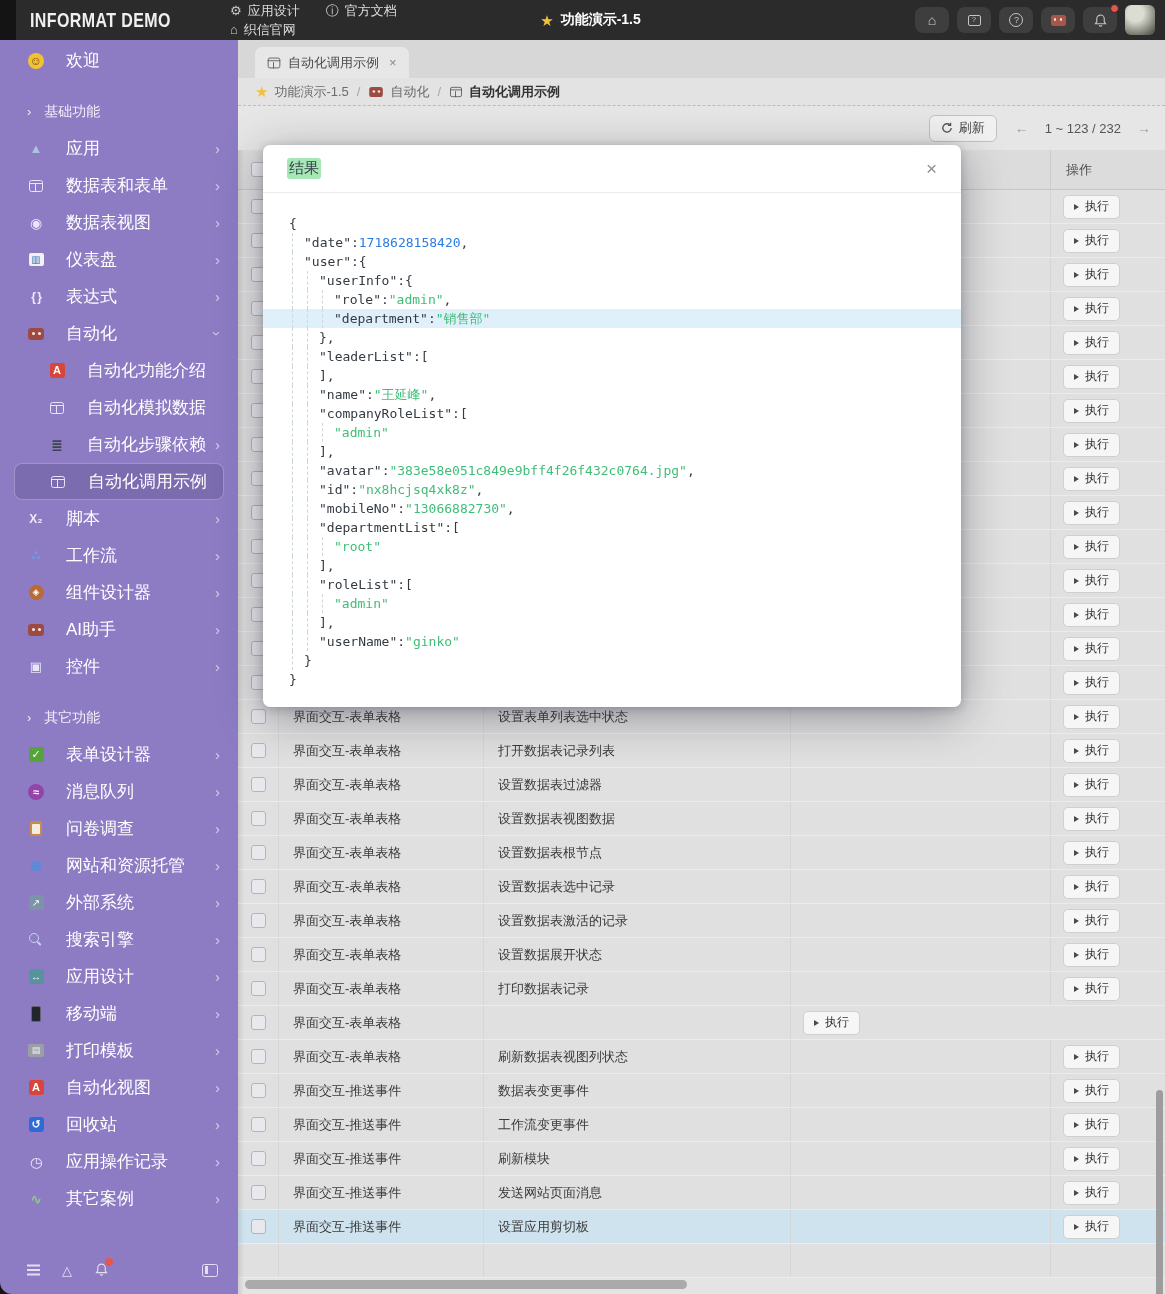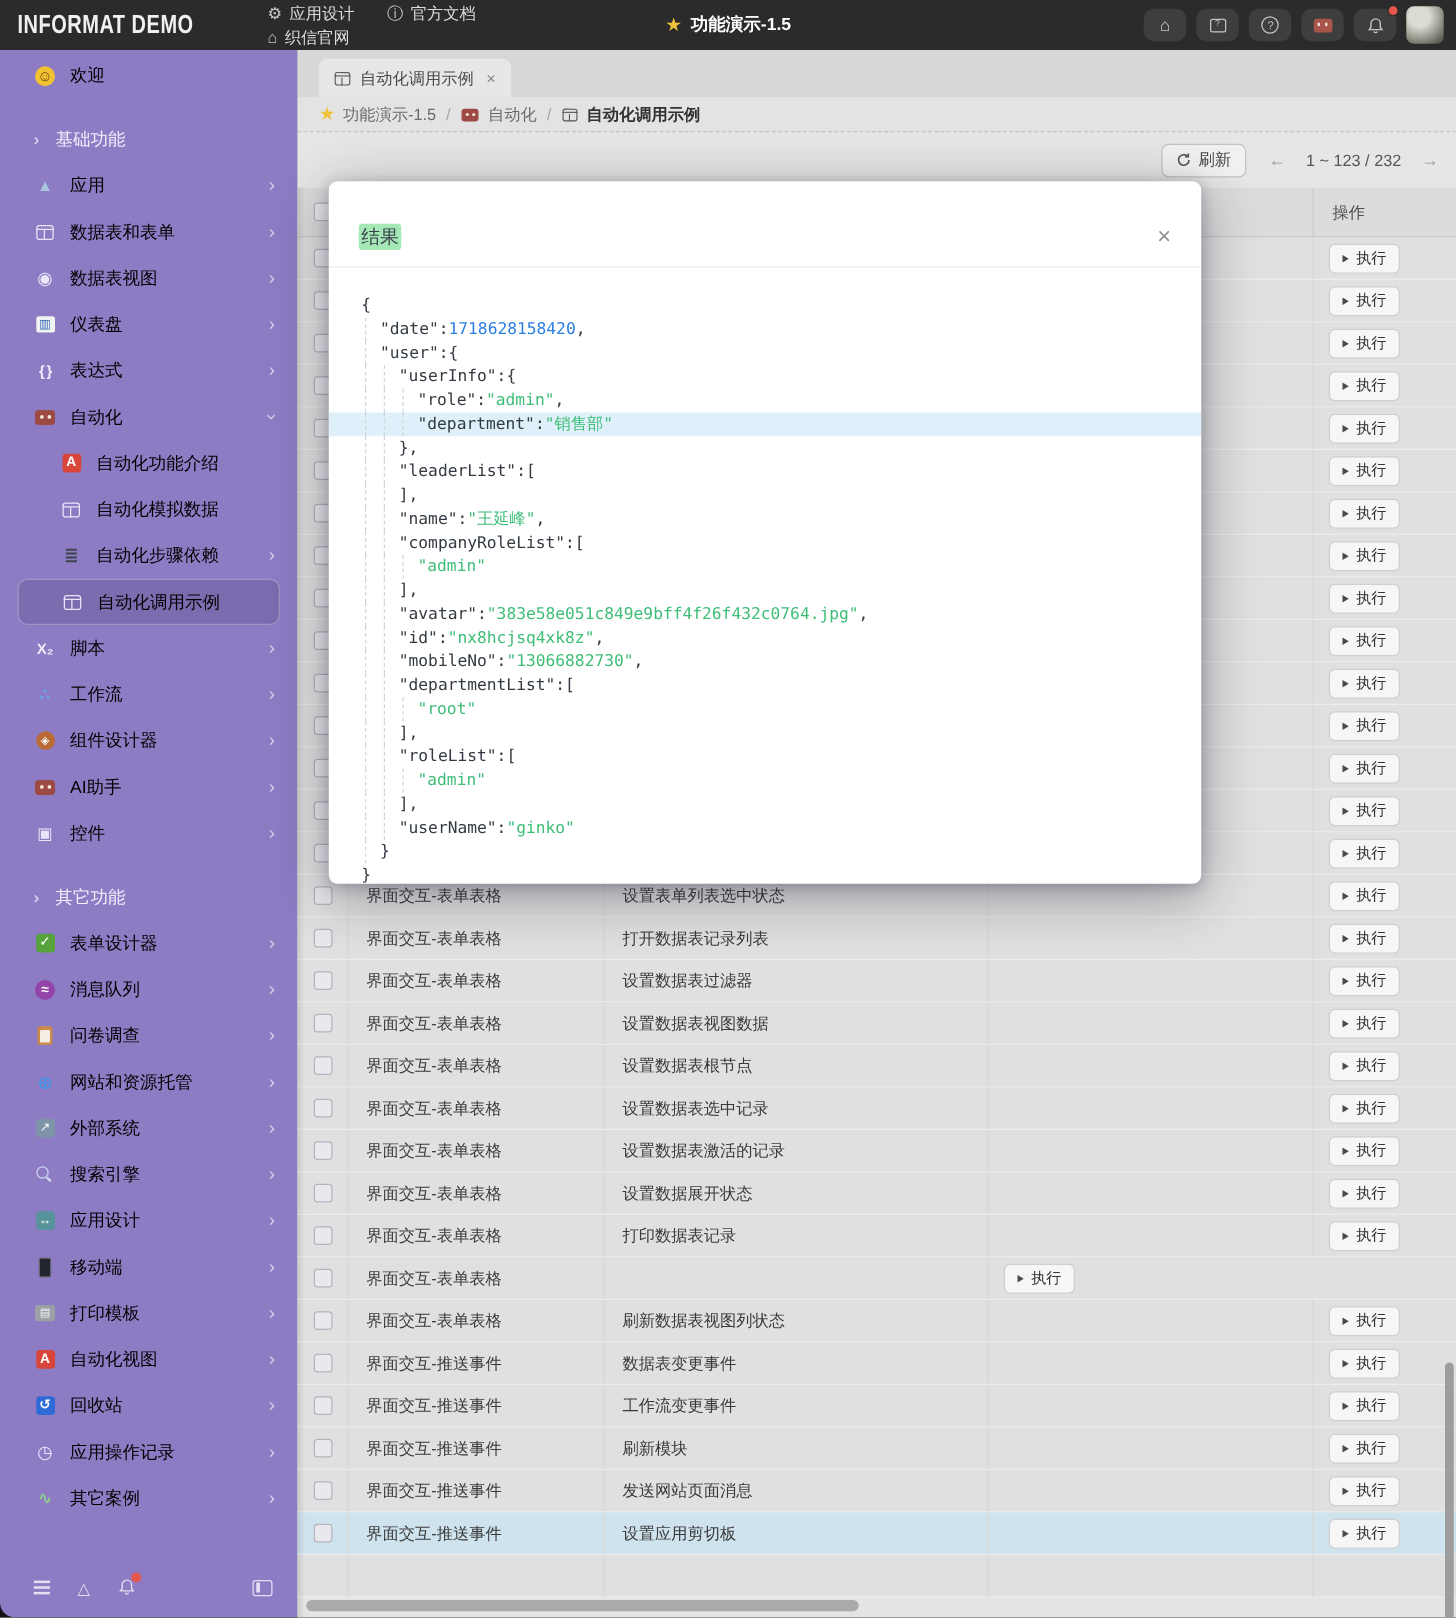--- a/index.html
+++ b/index.html
@@ -1,21 +1,21 @@
 <!DOCTYPE html>
 <html><head>
 <meta charset="utf-8">
 <style>
   * { margin:0; padding:0; box-sizing:border-box; }
   html,body { width:1165px; height:1294px; overflow:hidden; }
   body { font-family:"Liberation Sans","DejaVu Sans",sans-serif; background:#141414; }
   .app { width:1165px; height:1294px; position:relative; background:#141414; }
 
   
-  .topbar { height:40px; background:#2b2b2b; display:flex; align-items:center; position:relative; z-index:60; }
+  .topbar { height:40px; background:#2b2b2b; display:flex; align-items:center; position:relative; z-index:60;margin-left:16px; }
   .logo { color:#f0f0f0; font-weight:700; font-size:20px; letter-spacing:.5px; transform:scaleX(.8) scaleY(1.05); transform-origin:left center; margin-left:14px; white-space:nowrap; width:200px; }
   .nav2 { display:flex; flex-direction:column; justify-content:center; gap:1px; margin-left:0; }
   .nav-row { display:flex; gap:26px; }
   .nav-item { display:flex; align-items:center; gap:6px; color:#dcdcdc; font-size:13px; height:18px; cursor:pointer; }
   .nav-ic { font-size:13px; color:#c9c9c9; line-height:1; }
   .tb-center { position:absolute; left:50%; top:0; height:40px; transform:translateX(-50%); display:flex; align-items:center; gap:7px; color:#fff; font-size:14px; font-weight:600; }
   .star { color:#f0c23c; font-size:15px; line-height:1; }
   .tb-right { position:absolute; right:10px; top:0; height:40px; display:flex; align-items:center; gap:8px; }
   .tb-btn { width:34px; height:26px; background:#3e3e3e; border-radius:8px; display:flex; align-items:center; justify-content:center; position:relative; cursor:pointer; border:none; }
   .tb-home { color:#c9c9c9; font-size:14px; line-height:1; }
@@ -27,21 +27,21 @@
   .tb-robot::before { content:""; position:absolute; left:3px; top:3.5px; width:2.6px; height:2.6px; border-radius:50%; background:#f3e3d8; box-shadow:6px 0 0 #f3e3d8; }
   .badge-dot { position:absolute; right:-2px; top:-3px; width:9px; height:9px; background:#e4574e; border-radius:50%; border:1.5px solid #2b2b2b; }
   .avatar { width:30px; height:30px; border-radius:6px; background:radial-gradient(circle at 35% 28%, #dcdcd2 0 28%, #a8aa9e 52%, #5f6157 85%); cursor:pointer; }
 
   .main { display:flex; height:1254px; }
 
   
   .sidebar { width:238px; background:#8d7cc4; position:relative; flex:none; border-bottom-left-radius:12px; overflow:hidden; }
   .menu { padding-top:2px; height:1212px; overflow:hidden; }
   .s-item { height:37px; display:flex; align-items:center; padding:0 18px 0 27px; cursor:pointer; }
-  .s-item .lab { color:#000000; font-size:14px; margin-left:11px; white-space:nowrap; }
+  .s-item .lab { color:#ffffff; font-size:17px; margin-left:21px; white-space:nowrap; }
   .s-item.sub { padding-left:48px; }
   .s-item.sel { margin:0 14px; padding-left:34px; background:rgba(32,20,66,.16); border:1px solid rgba(255,255,255,.28); border-radius:8px; }
   .chev { margin-left:auto; color:rgba(255,255,255,.62); font-size:15px; line-height:1; font-weight:400; }
   .chev.down { transform:rotate(90deg); }
   .s-group { height:37px; margin-top:14px; display:flex; align-items:center; padding-left:27px; cursor:pointer; }
   .s-group .g-ar { color:rgba(255,255,255,.85); font-size:13px; }
   .s-group .lab { color:#f2eefc; font-size:14px; margin-left:13px; }
   .ic { width:18px; display:flex; align-items:center; justify-content:center; flex:none; }
   .ic-smiley { width:16px; height:16px; border-radius:50%; background:#f2c233; color:#6e4c0e; font-size:12px; line-height:16px; text-align:center; }
   .ic-mountain { color:#aac6de; font-size:13px; }
@@ -116,21 +116,21 @@
   .t-head .cb { margin:0 auto; }
   .cell-txt { padding-left:14px; font-size:13px; color:#3a3a3a; white-space:nowrap; }
   .cell-op { padding-left:12px; }
   .exec { height:24px; display:flex; align-items:center; gap:6px; padding:0 10px; background:#f6f6f6; border:1px solid #cfcfcf; border-radius:5px; font-size:12px; color:#333; cursor:pointer; font-family:inherit; }
   .tri { width:0; height:0; border-left:5px solid #4a4a4a; border-top:3.5px solid transparent; border-bottom:3.5px solid transparent; }
   .vbar { position:absolute; right:2px; top:940px; width:7px; height:262px; background:#9d9d9d; border-radius:4px; z-index:6; cursor:pointer; }
   .hbar { position:absolute; left:7px; bottom:5px; height:9px; width:442px; background:#aaaaaa; border-radius:5px; z-index:6; cursor:pointer; }
 
   
   .modal { position:absolute; left:263px; top:145px; width:698px; height:562px; background:#ffffff; border-radius:7px; box-shadow:0 10px 45px rgba(25,25,45,.38), 0 2px 10px rgba(25,25,45,.22); z-index:50; display:flex; flex-direction:column; }
-  .m-head { height:48px; border-bottom:1px solid #ebebeb; display:flex; align-items:center; padding:0 24px; flex:none;margin-top:21px; }
+  .m-head { height:48px; border-bottom:1px solid #ebebeb; display:flex; align-items:center; padding:0 24px; flex:none; }
   .m-title { font-size:15px; color:#38404a; background:#a5e7b5; border-radius:3px; padding:1px 2px; }
   .m-close { margin-left:auto; color:#8f8f8f; font-size:19px; line-height:1; cursor:pointer; }
   .code { padding:21px 0 0 0; font-family:"DejaVu Sans Mono","Liberation Mono",monospace; font-size:13px; flex:1; overflow:hidden; }
   .cl { height:19px; line-height:19px; padding:0 26px; white-space:pre; }
   .cl.hl { background:#dff0fa; }
   .gd { display:inline-block; width:15px; height:19px; vertical-align:top; position:relative; }
   .gd::before { content:""; position:absolute; left:3px; top:0; bottom:0; border-left:1px dashed #ccd6dd; }
   .tk { color:#333a42; } .tp { color:#333a42; } .tn { color:#2a7de1; } .ts { color:#3fbe78; }
 </style>
 </head>

